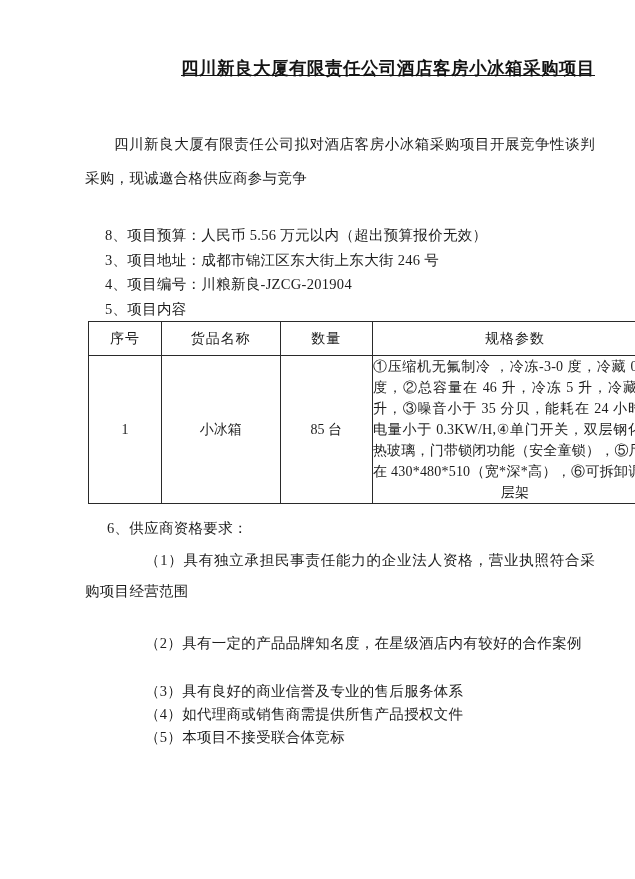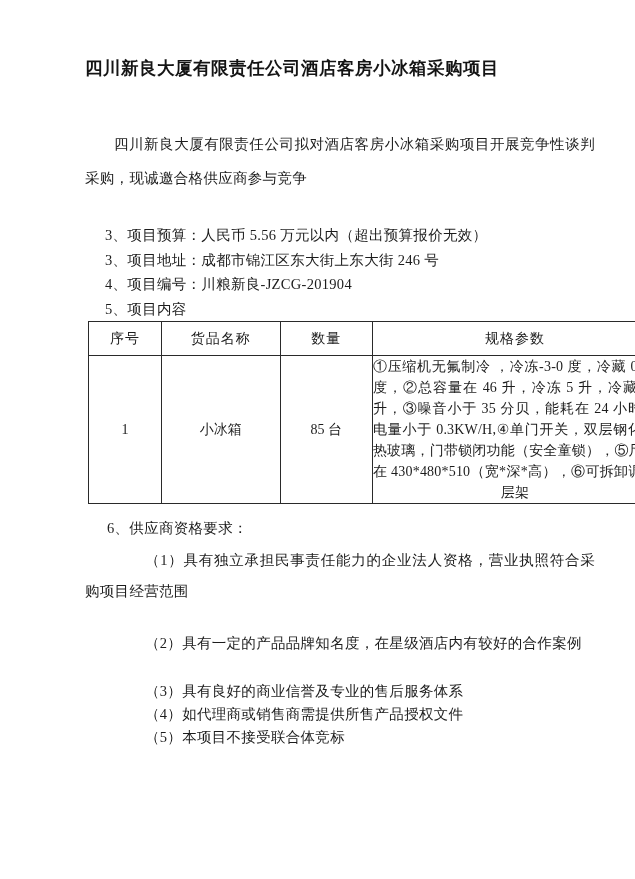--- a/index.html
+++ b/index.html
@@ -17,24 +17,25 @@
   }
   .page {
     position: absolute;
     inset: 0;
     padding: 0 40px 0 85px;
     box-sizing: border-box;
   }
   
   .doc-title {
     margin-top: 56px;
-    text-align: left;
+    text-align: right;
     font-family: "Liberation Sans", "DejaVu Sans", sans-serif;
     font-weight: bold;
     color: #141414;
+    text-decoration: underline;
   }
   .doc-title .t1 {
     font-size: 17.5px;
     letter-spacing: 0.5px;
     line-height: 24px;
   }
   .doc-title .t2 {
     font-size: 17px;
     letter-spacing: 1px;
     line-height: 24px;
@@ -131,21 +132,21 @@
 
 <div class="page">
 
   <div class="doc-title">
     <div class="t1">四川新良大厦有限责任公司酒店客房小冰箱采购项目</div>
   </div>
 
   <p class="intro">四川新良大厦有限责任公司拟对酒店客房小冰箱采购项目开展竞争性谈判采购，现诚邀合格供应商参与竞争</p>
 
   <div class="items">
-    <p class="item-line">3、项目预算：人民币 5.56 万元以内（超出预算报价无效）</p>
+    <p class="item-line">8、项目预算：人民币 5.56 万元以内（超出预算报价无效）</p>
     <p class="item-line">3、项目地址：成都市锦江区东大街上东大街 246 号</p>
     <p class="item-line">4、项目编号：川粮新良-JZCG-201904</p>
     <p class="item-line">5、项目内容</p>
   </div>
 
   <table class="spec-table">
     <colgroup>
       <col class="col-idx">
         <col class="col-name">
         <col class="col-qty">

